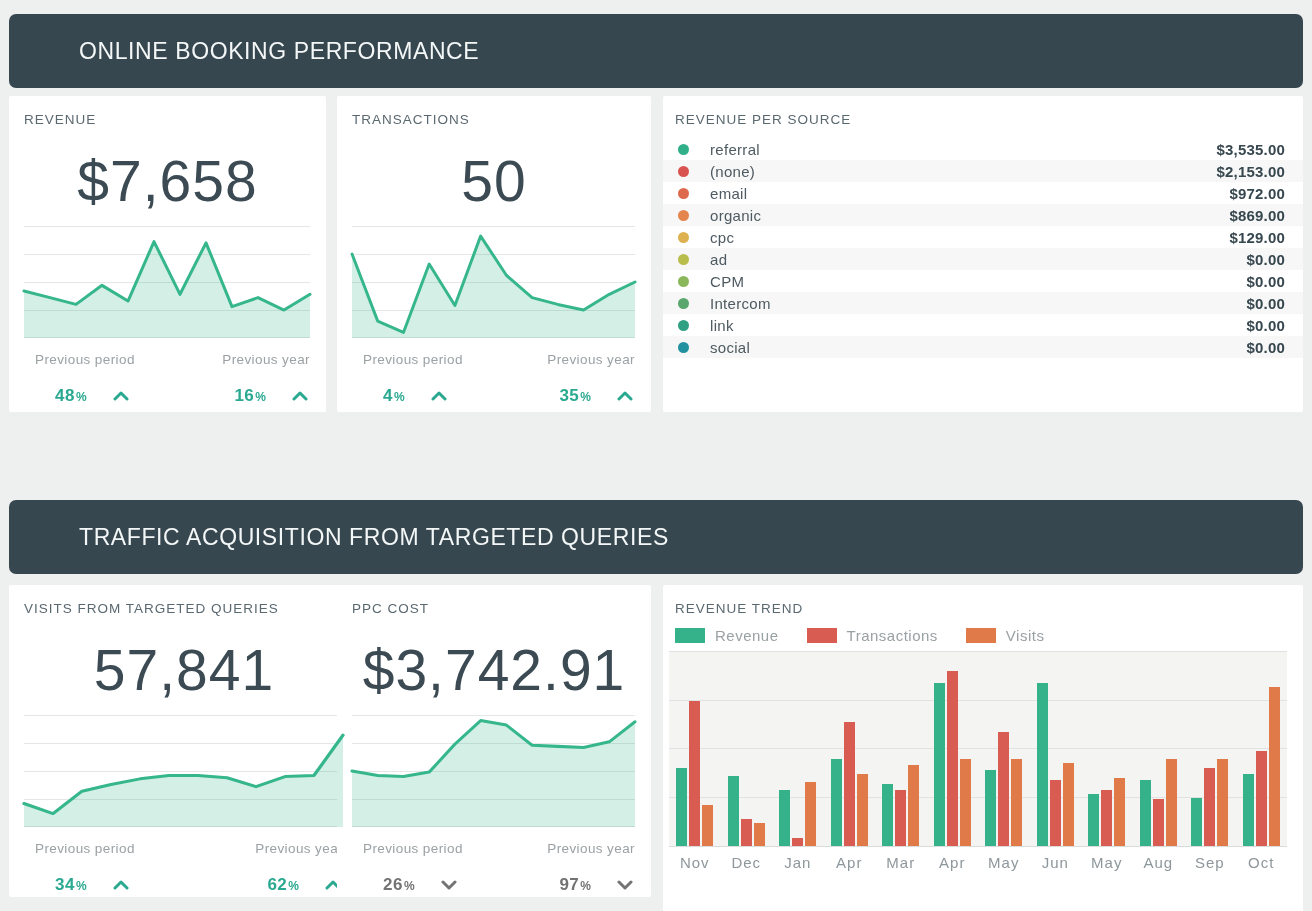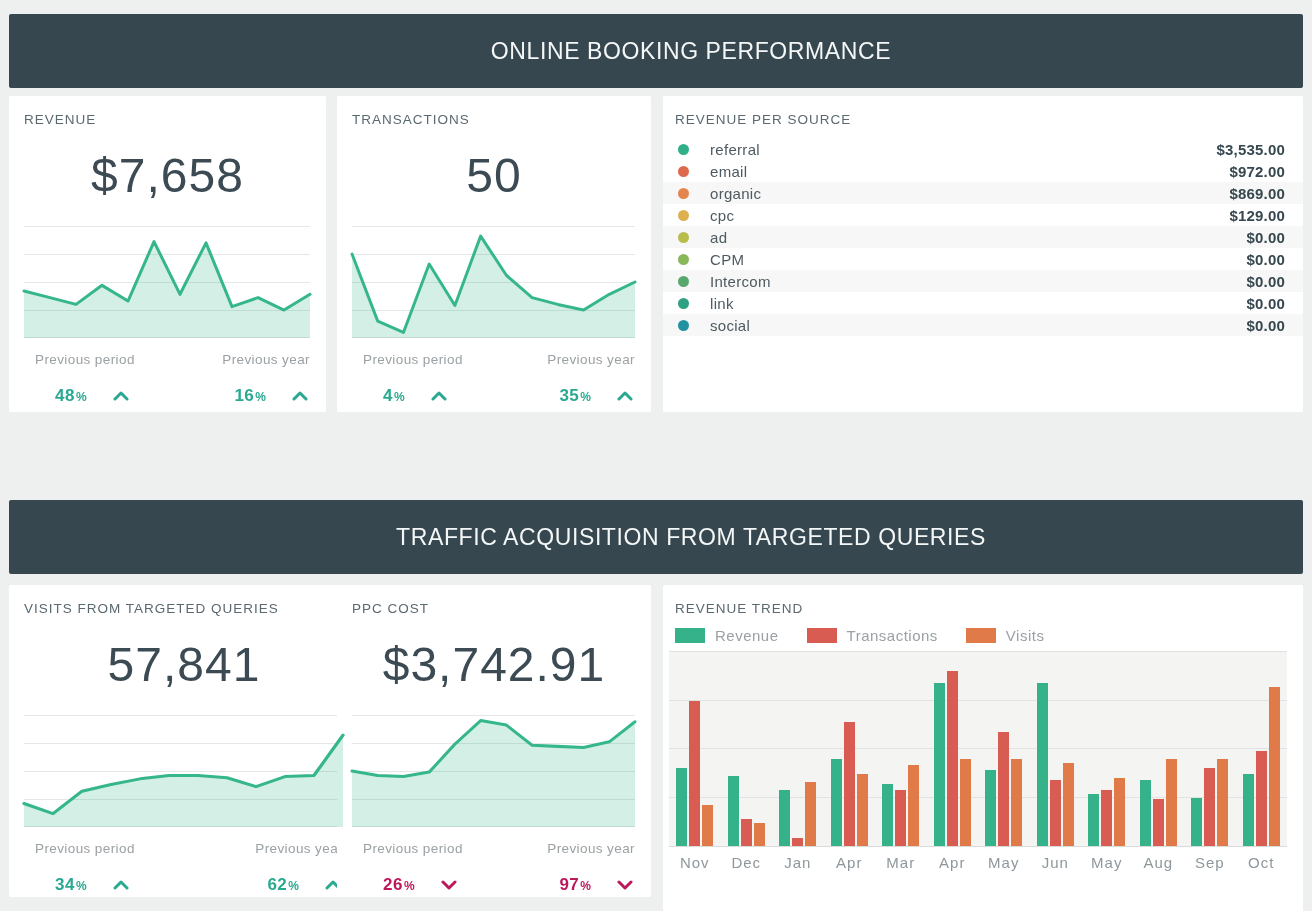--- a/index.html
+++ b/index.html
@@ -7,22 +7,22 @@
   body {
     font-family:"Liberation Sans","DejaVu Sans",sans-serif;
     background:#eef0ef;
     overflow:hidden;
   }
   .page { position:relative; width:1312px; height:911px; background:#eef0ef; }
 
   
   .sec-header {
     position:absolute; left:9px; width:1294px; height:74px;
-    background:#37474f; border-radius:2px;
-    display:flex; align-items:center; padding-left:70px;justify-content:center;
+    background:#37474f; border-radius:7px;
+    display:flex; align-items:center; padding-left:70px;
   }
   .sec-title {
     color:#f4f7f7; font-size:23px; font-weight:400; letter-spacing:.6px;
   }
   #hdr1 { top:14px; }
   #hdr2 { top:500px; }
 
   
   .card { position:absolute; background:#fff; border-radius:2px; }
   #card-revenue      { left:9px;   top:96px;  width:317px; height:316px; }
@@ -34,39 +34,39 @@
 
   .card-title {
     position:absolute; top:16px; left:15px;
     font-size:13.5px; color:#5a6870; letter-spacing:1px; font-weight:400;
   }
   #card-sources .card-title, #card-trend .card-title { left:12px; }
 
   
   .kpi-value {
     position:absolute; top:52px; left:0; right:0; text-align:center;
-    font-size:48px; font-weight:400; color:#3b4a53; letter-spacing:1px;
+    font-size:57px; font-weight:400; color:#3b4a53; letter-spacing:1px;
   }
   .spark-box { position:absolute; top:130px; left:15px; right:16px; height:112px; }
   .spark-box svg { position:absolute; inset:0; width:100%; height:100%; z-index:1; overflow:visible; }
   .grid-line { position:absolute; left:0; right:0; height:1px; background:#e4e7e6; z-index:0; }
 
   .kpi-footer {
     position:absolute; top:256px; left:26px; right:16px;
     display:flex; justify-content:space-between;
   }
   .fcol.right { text-align:right; }
   .flabel { font-size:13.5px; color:#9ba1a4; letter-spacing:.4px; }
   .delta { display:inline-flex; align-items:center; gap:26px; margin-top:19px; }
   .fcol.left .delta { margin-left:20px; }
   .fcol.right .delta { margin-right:2px; }
   .pct-num { font-size:17px; font-weight:bold; letter-spacing:.5px; }
   .pct-sign { font-size:12px; font-weight:bold; margin-left:1px; }
   .delta.up { color:#2aa991; }
-  .delta.down { color:#be185d; }
+  .delta.down { color:#737373; }
   .chevron { width:16px; height:10px; }
   .chevron polyline { fill:none; stroke:currentColor; stroke-width:3; stroke-linecap:round; stroke-linejoin:round; }
   .delta.down .chevron { transform:rotate(180deg); }
 
   
   .src-list { position:absolute; top:42px; left:0; right:0; }
   .src-row { display:flex; align-items:center; height:22px; padding:0 18px 0 15px; }
   .src-row.alt { background:#f6f7f6; }
   .dot { width:11px; height:11px; border-radius:50%; margin-right:21px; flex:none; }
   .src-label { font-size:15px; color:#4e5a61; letter-spacing:.3px; }
@@ -171,20 +171,25 @@
   </div>
 
   <div class="card" id="card-sources">
     <div class="card-title">REVENUE PER SOURCE</div>
     <div class="src-list">
         <div class="src-row">
           <span class="dot" style="background: rgb(49, 175, 137);"></span>
           <span class="src-label">referral</span>
           <span class="src-value">$3,535.00</span>
         </div>
+        <div class="src-row alt">
+          <span class="dot" style="background: rgb(217, 84, 80);"></span>
+          <span class="src-label">(none)</span>
+          <span class="src-value">$2,153.00</span>
+        </div>
         <div class="src-row">
           <span class="dot" style="background: rgb(222, 106, 77);"></span>
           <span class="src-label">email</span>
           <span class="src-value">$972.00</span>
         </div>
         <div class="src-row alt">
           <span class="dot" style="background: rgb(229, 133, 78);"></span>
           <span class="src-label">organic</span>
           <span class="src-value">$869.00</span>
         </div>

